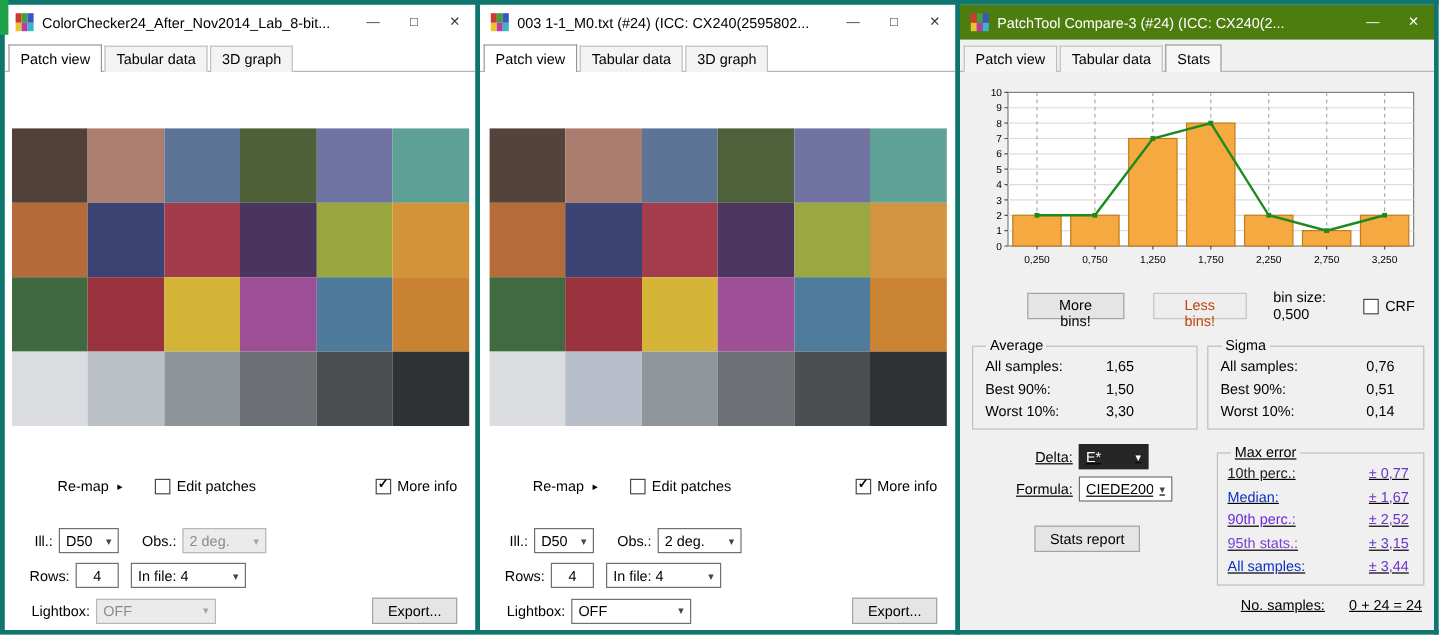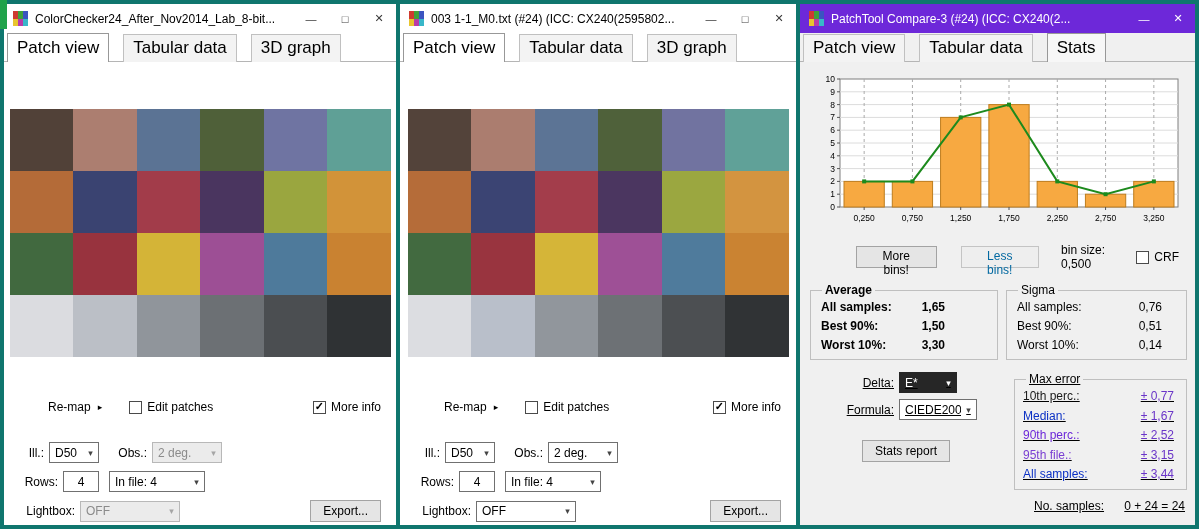--- a/index.html
+++ b/index.html
@@ -7,31 +7,31 @@
        font-family:"Liberation Sans", sans-serif;font-size:12px;color:#000;}
   .edge-sliver{position:absolute;left:0;top:0;width:7px;height:29px;z-index:10;}
 
   .window{position:relative;height:529px;border:4px solid #0f766e;box-sizing:border-box;
           background:#fff;display:flex;flex-direction:column;overflow:hidden;}
   #win-ref{width:400px;}
   #win-meas{width:400px;border-left:none;}
   #win-cmp{width:399px;background:#f0f0f0;border-left:none;}
 
   .titlebar{height:29px;flex:0 0 29px;display:flex;align-items:center;padding-left:9px;background:#fff;}
-  #win-cmp .titlebar{background:#6d28d9;color:#fff;}
+  #win-cmp .titlebar{background:#4d7c0f;color:#fff;}
   .app-icon{width:15px;height:15px;display:grid;grid-template-columns:repeat(3,1fr);grid-template-rows:repeat(2,1fr);flex:0 0 15px;}
   .app-icon .cell{width:100%;height:100%;}
   .title{font-size:12px;margin-left:7px;flex:1;white-space:nowrap;overflow:hidden;}
   .winbtns{display:flex;height:100%;}
   .wbtn{width:34px;display:flex;align-items:center;justify-content:center;font-size:11px;color:#3a3a3a;}
   #win-cmp .wbtn{color:#fff;}
 
   .tabstrip{flex:0 0 26px;display:flex;align-items:flex-end;padding-left:3px;border-bottom:1px solid #b5b5b5;}
-  .tab{font-size:17px;padding:3px 9px 4px;border:1px solid #c0c0c0;border-bottom:none;background:#f3f3f3;
-       margin-right:14px;margin-bottom:-1px;position:relative;}
+  .tab{font-size:12px;padding:3px 9px 4px;border:1px solid #c0c0c0;border-bottom:none;background:#f3f3f3;
+       margin-right:2px;margin-bottom:-1px;position:relative;}
   .tab.active{background:#fff;border-color:#989898;z-index:2;padding-top:4px;}
   #win-cmp .tab.active{background:#f7f7f7;}
 
   .body{flex:1;position:relative;font-size:12px;}
 
   
   .patch-grid{display:grid;grid-template-columns:repeat(6,1fr);grid-auto-rows:62px;width:381px;margin:47px auto 0;}
   .patch-grid .cell{width:100%;height:100%;}
   .ctl-row{display:flex;align-items:center;}
   .remap-row{margin:43px 15px 0 44px;}
@@ -55,33 +55,33 @@
   .combo.disabled{background:#ebebeb;border-color:#b8b8b8;color:#8b8b8b;}
   .combo.disabled .arr{color:#a5a5a5;}
   .combo.dark{background:#262626;border-color:#262626;color:#fff;}
   .combo.dark .arr{color:#fff;}
   .w50{width:50px;} .w70{width:70px;} .w95{width:96px;} .w100{width:100px;} .w56{width:58px;} .w78{width:78px;}
   .infile{margin-left:10px;}
   .tinput{width:36px;height:21px;box-sizing:border-box;border:1px solid #707070;font-size:12px;
           text-align:center;font-family:inherit;padding:0;}
   .btn{background:#e5e5e5;border:1px solid #a3a3a3;font-size:12px;font-family:inherit;
        padding:2px 12px;height:22px;box-sizing:border-box;}
-  .btn.disabled{color:#0369a1;border-color:#c4c4c4;background:#eeeeee;}
+  .btn.disabled{color:#c2410c;border-color:#c4c4c4;background:#eeeeee;}
   .export{margin-left:auto;}
 
   
   .chart-wrap{margin:12px 0 0 14px;}
   .bins-row{display:flex;align-items:center;margin:8px 16px 0 56px;}
   .lessbins{margin-left:24px;}
   .binsize{margin-left:22px;}
   .crf{margin-left:auto;}
   .groups{display:flex;margin:12px 8px 0 10px;}
   fieldset{border:1px solid #bfbfbf;padding:1px 6px 4px;margin:0;min-inline-size:0;}
   legend{padding:0 3px;margin-left:5px;font-size:12px;}
-  .avg{width:188px;box-sizing:border-box;font-weight:bold;}
+  .avg{width:188px;box-sizing:border-box;}
   .sigma{flex:1;margin-left:8px;box-sizing:border-box;}
   .srow{display:flex;justify-content:space-between;line-height:19px;}
   .avg .srow{padding:0 46px 0 4px;}
   .sigma .srow{padding:0 18px 0 4px;}
   .bottom{display:flex;margin:12px 8px 0 10px;text-decoration:underline;}
   .bleft{flex:0 0 196px;width:196px;}
   .bright{flex:1;margin-left:8px;}
   .frow{display:flex;align-items:center;margin-bottom:6px;}
   .frow .lbl{width:84px;}
   .chkline{display:flex;align-items:center;margin:10px 0 0 12px;}
@@ -456,21 +456,21 @@
           </div>
           <div class="merow">
             <span style="color: rgb(11, 48, 196);">Median:</span>
             <span style="color: rgb(106, 53, 200);">± 1,67</span>
           </div>
           <div class="merow">
             <span style="color: #6d28d9;">90th perc.:</span>
             <span style="color: rgb(106, 53, 200);">± 2,52</span>
           </div>
           <div class="merow">
-            <span style="color: rgb(122, 63, 210);">95th file.:</span>
+            <span style="color: rgb(122, 63, 210);">95th stats.:</span>
             <span style="color: rgb(106, 53, 200);">± 3,15</span>
           </div>
           <div class="merow">
             <span style="color: rgb(11, 48, 196);">All samples:</span>
             <span style="color: rgb(106, 53, 200);">± 3,44</span>
           </div>
         </fieldset>
         <div class="nosamples">
           <span>No. samples:</span>
           <span>0 + 24 = 24</span>

